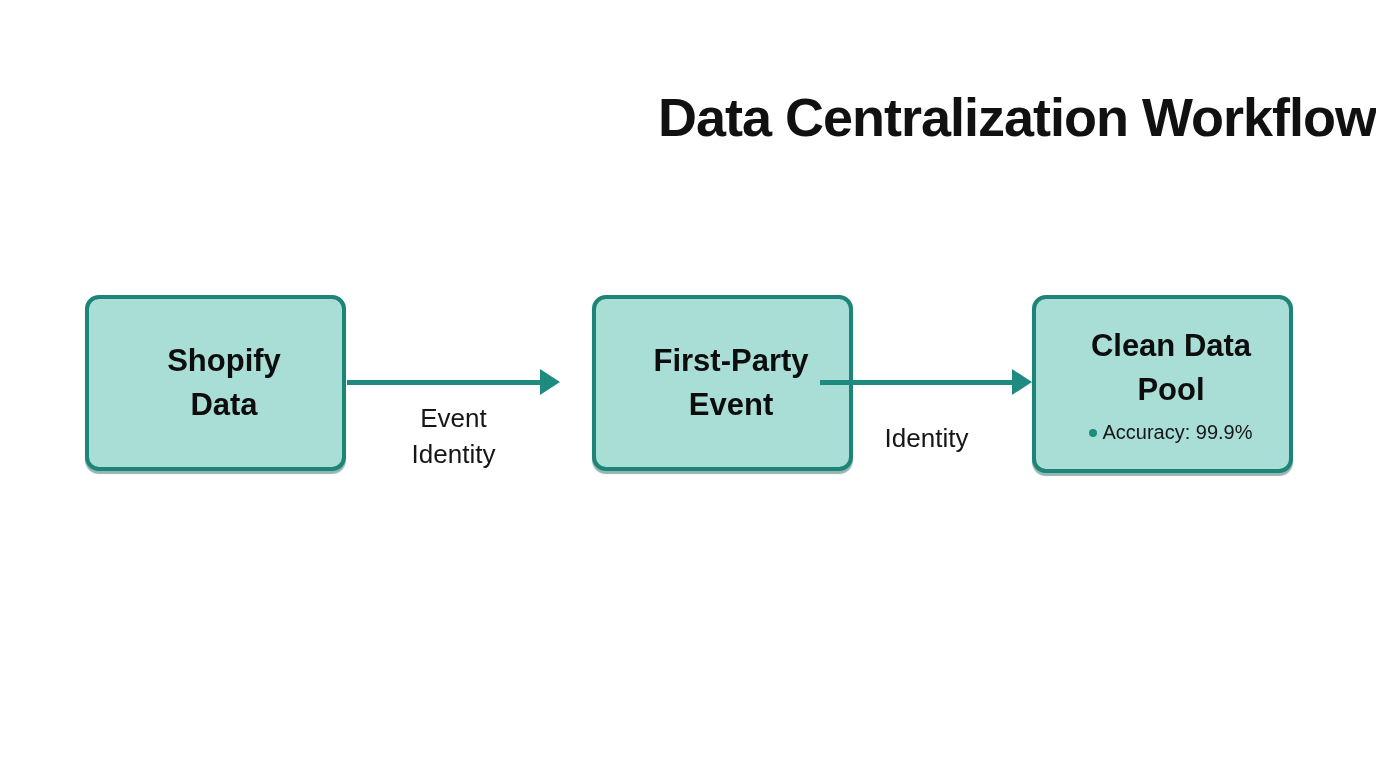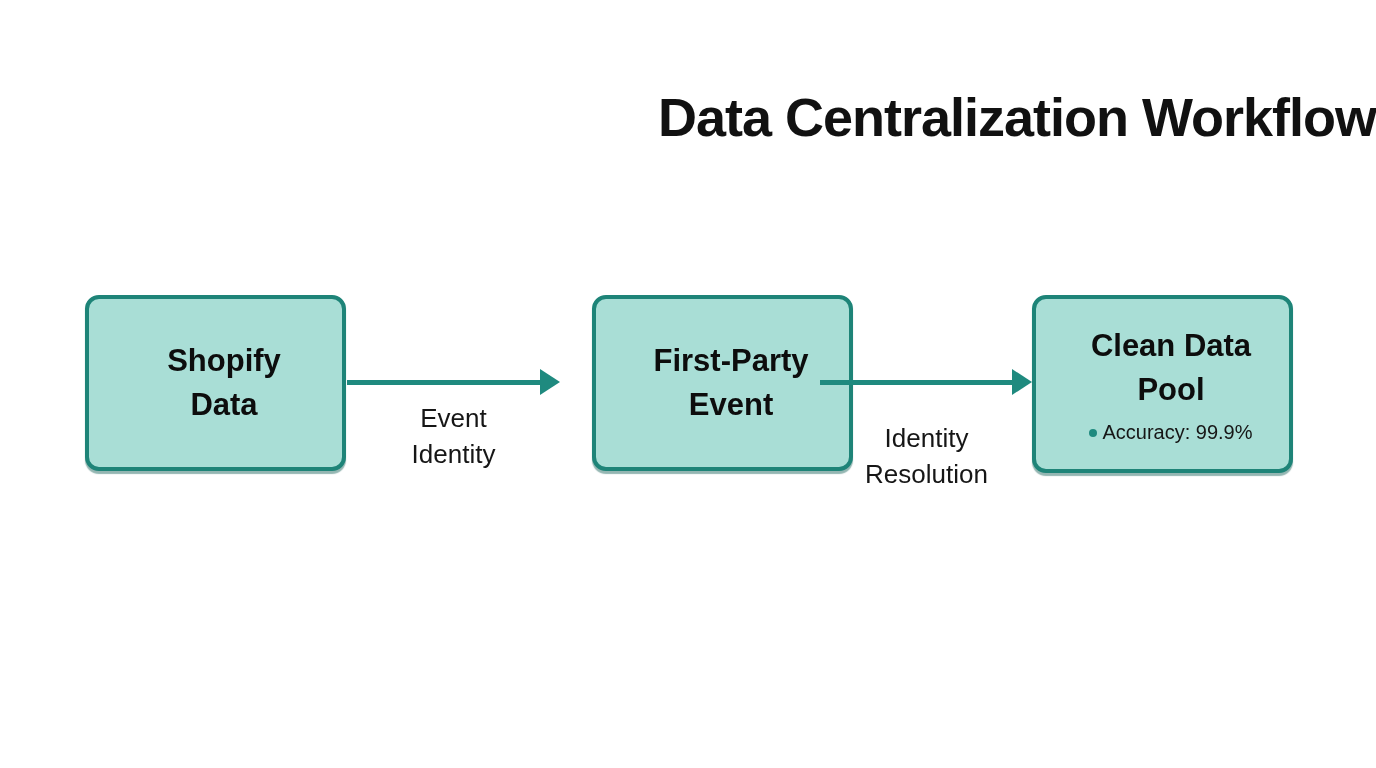--- a/index.html
+++ b/index.html
@@ -134,21 +134,20 @@
       <span>First-Party</span>
       <span>Event</span>
     </div>
   </div>
 
   <div class="arrow arrow-2">
     <div class="arrow-line"></div>
     <div class="arrow-head"></div>
     <div class="arrow-label">
       <span>Identity</span>
-      <span>Resolution</span>
     </div>
   </div>
 
   <div class="node node-3">
     <div class="node-label">
       <span>Clean Data</span>
       <span>Pool</span>
     </div>
     <div class="node-metric">
       <span class="metric-bullet"></span>

